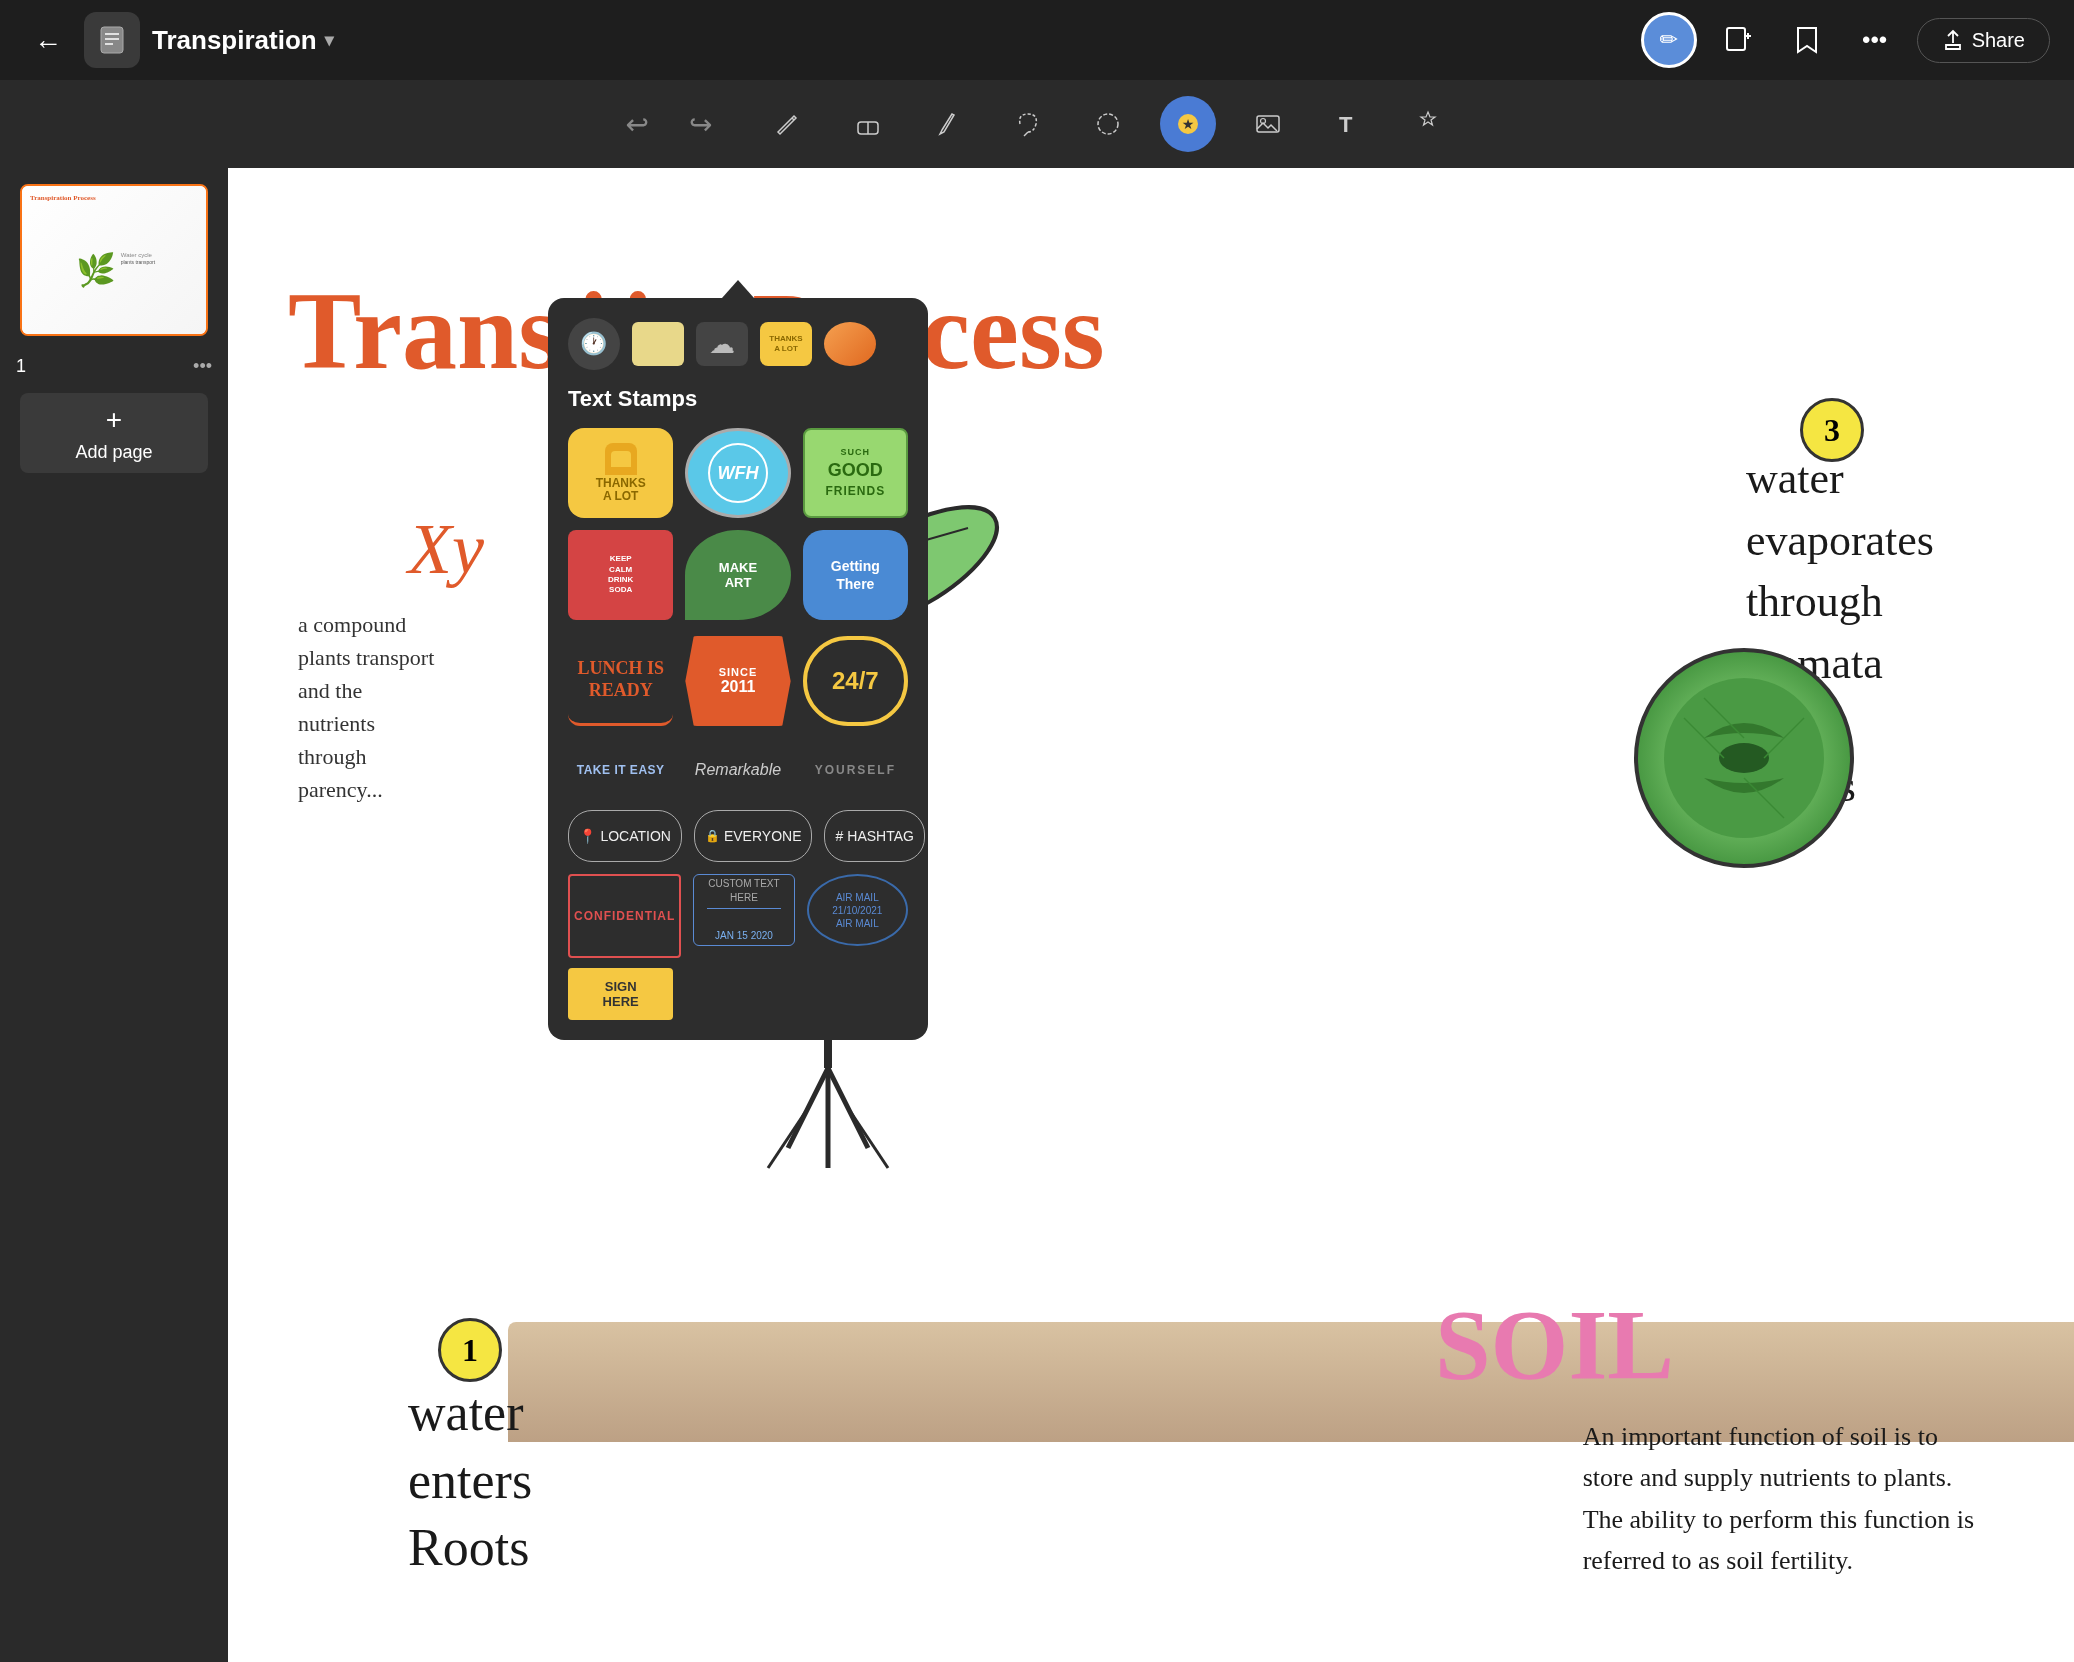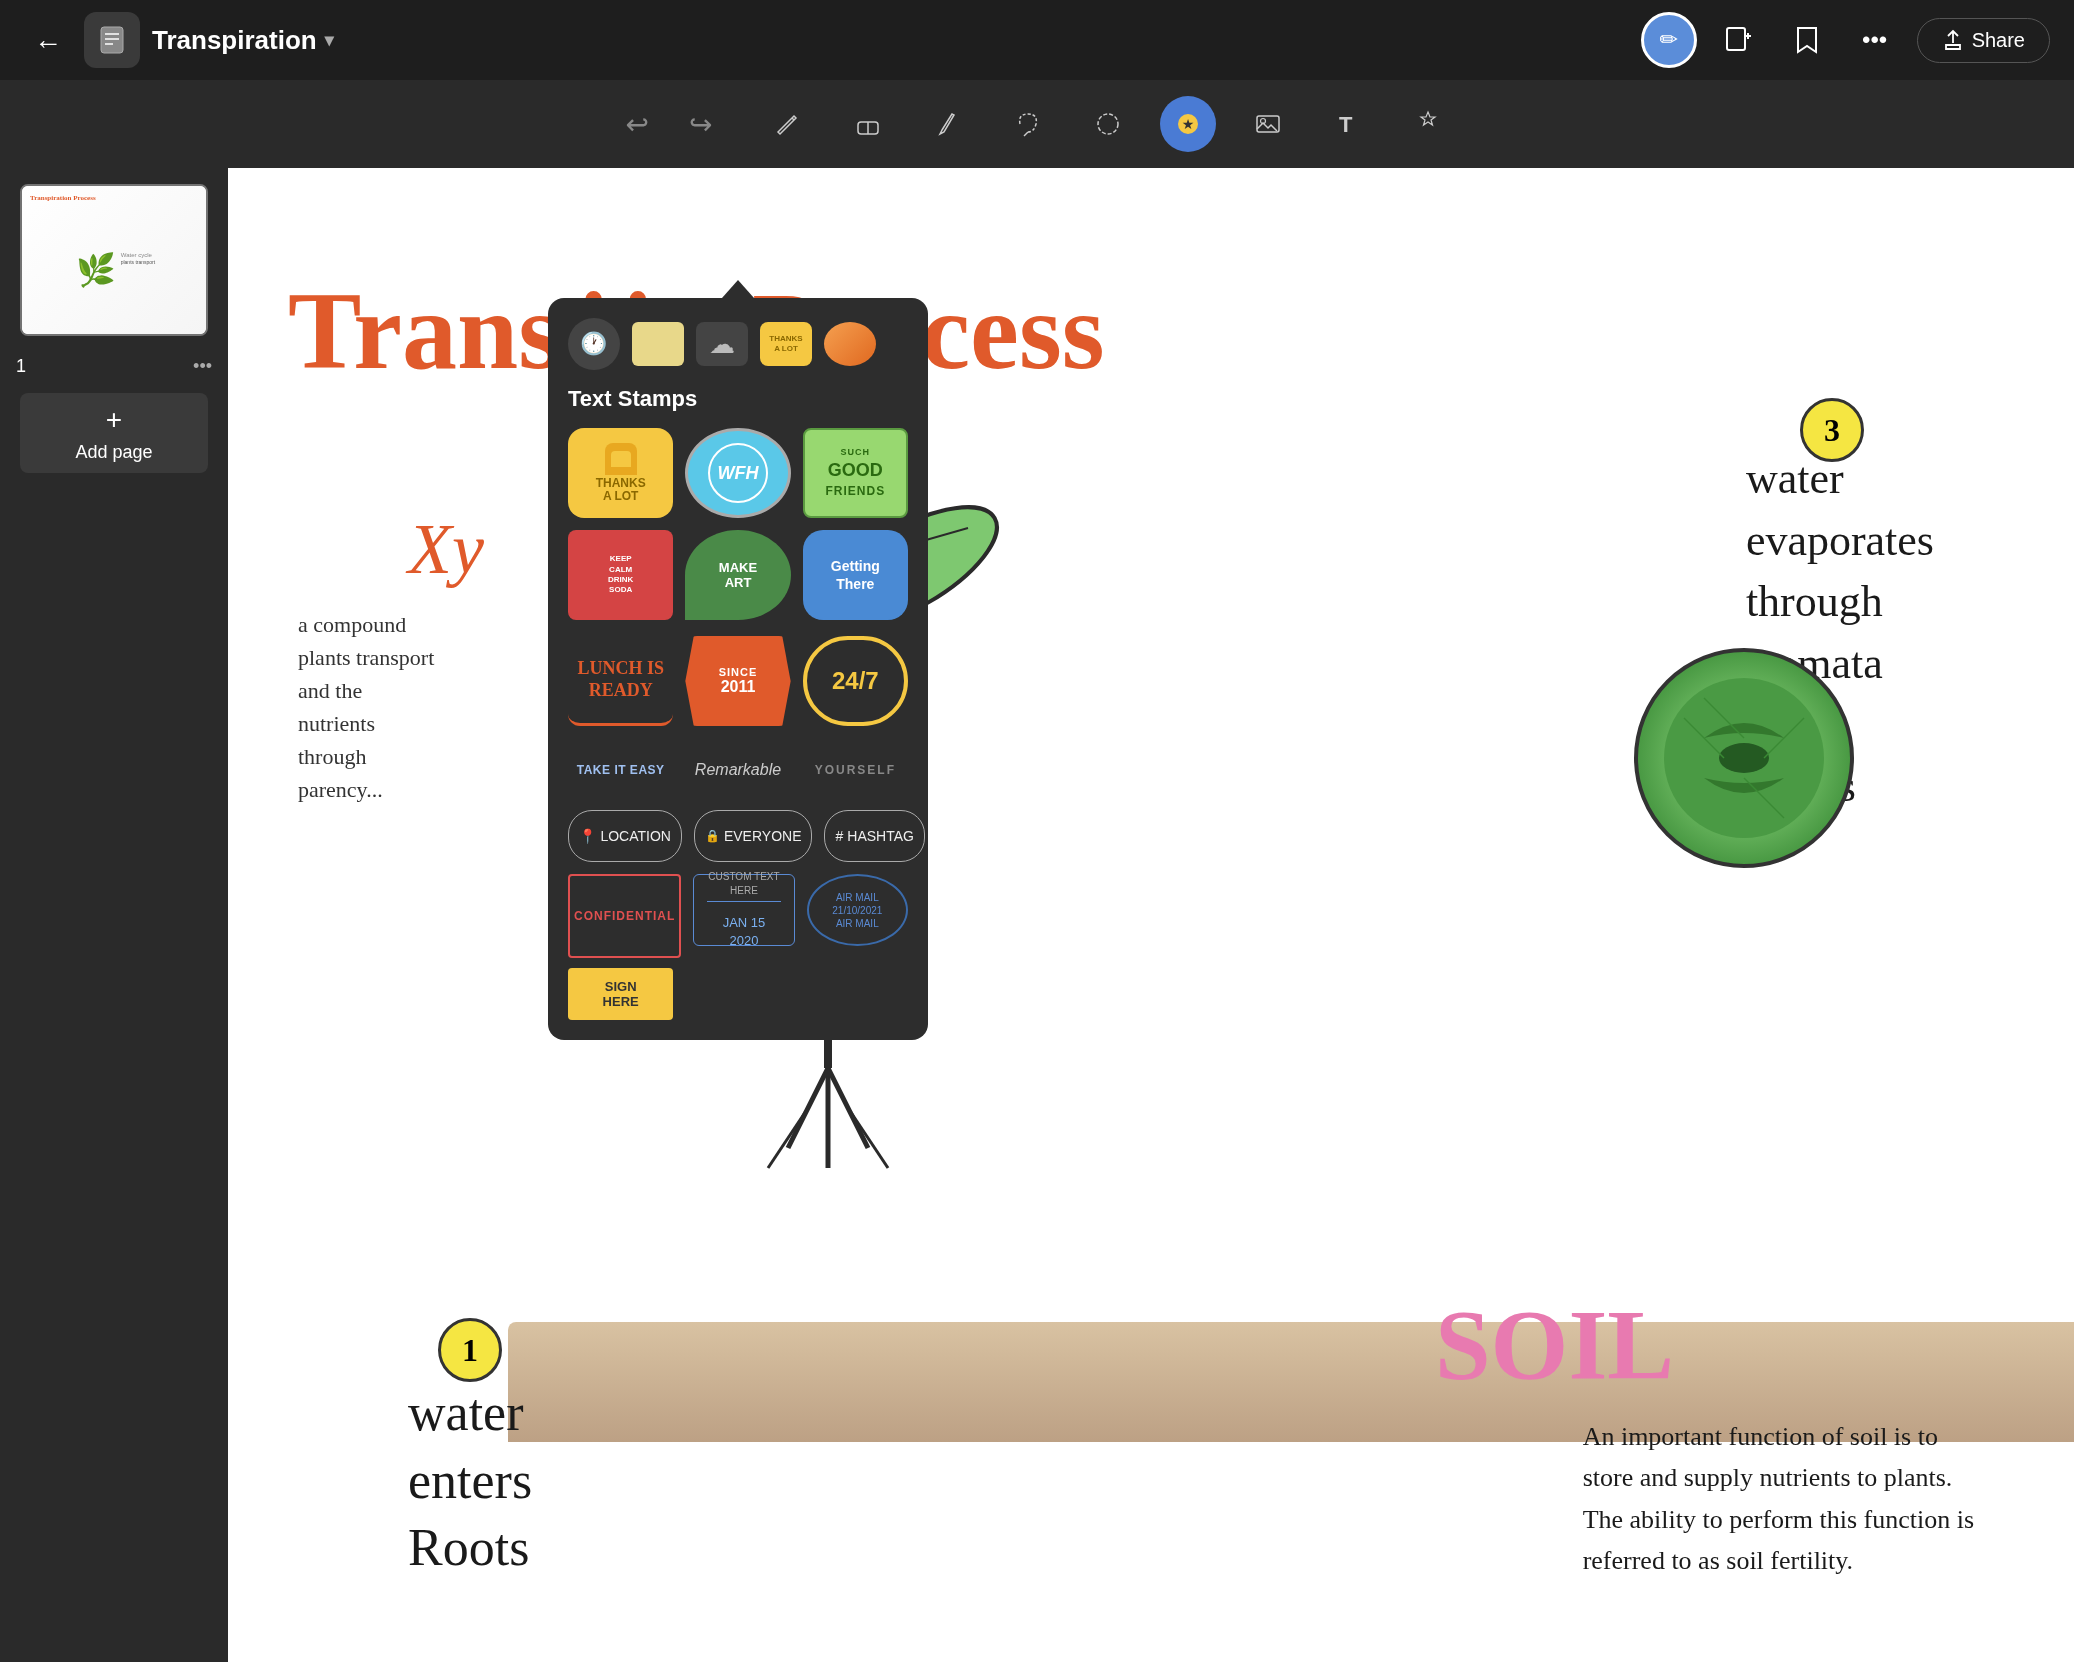--- a/index.html
+++ b/index.html
@@ -127,21 +127,21 @@
       overflow-y: auto;
       z-index: 80;
     }
     .page-thumb {
       margin: 16px auto;
       width: 188px;
       background: white;
       border-radius: 8px;
       overflow: hidden;
       cursor: pointer;
-      border: 2px solid #737373;
+      border: 2px solid #f97316;
       position: relative;
     }
     .page-thumb-img {
       width: 100%;
       height: 148px;
       background: linear-gradient(135deg, #fff 0%, #f5f5f5 100%);
       display: flex; align-items: center; justify-content: center;
       font-size: 10px;
       color: #333;
       position: relative;
@@ -837,21 +837,21 @@
     </div>
 
     <div style="display:grid;grid-template-columns:repeat(3,1fr);gap:12px;margin-bottom:10px;">
 
       <div class="sticker-bottom-item s-confidential" style="border:2px solid #e05050;border-radius:4px;color:#e05050;font-size:12px;letter-spacing:1px;font-weight:bold;display:flex;align-items:center;justify-content:center;height:84px;cursor:pointer;">
         CONFIDENTIAL
       </div>
 
       <div class="sticker-bottom-item s-custom-date" style="border:1.5px solid #5a8ad4;border-radius:6px;color:#7ab0f0;font-size:11px;display:flex;flex-direction:column;align-items:center;justify-content:center;height:72px;cursor:pointer;gap:3px;">
         <div style="font-size:10px;color:#aaa;">CUSTOM TEXT HERE</div>
-        <div style="font-size:13px;border-top:1px solid #5a8ad4;padding-top:12px;width:80%;text-align:center;">JAN 15 2020</div>
+        <div style="font-size:10px;border-top:1px solid #5a8ad4;padding-top:20px;width:80%;text-align:center;">JAN 15 2020</div>
       </div>
 
       <div class="sticker-bottom-item s-air-mail" style="border:2px solid #3a6aaa;border-radius:50%;color:#5a8ad4;font-size:10px;display:flex;flex-direction:column;align-items:center;justify-content:center;height:72px;cursor:pointer;line-height:1.3;">
         <div>AIR MAIL</div>
         <div>21/10/2021</div>
         <div>AIR MAIL</div>
       </div>
     </div>
 
     <div style="display:grid;grid-template-columns:repeat(3,1fr);gap:12px;">

